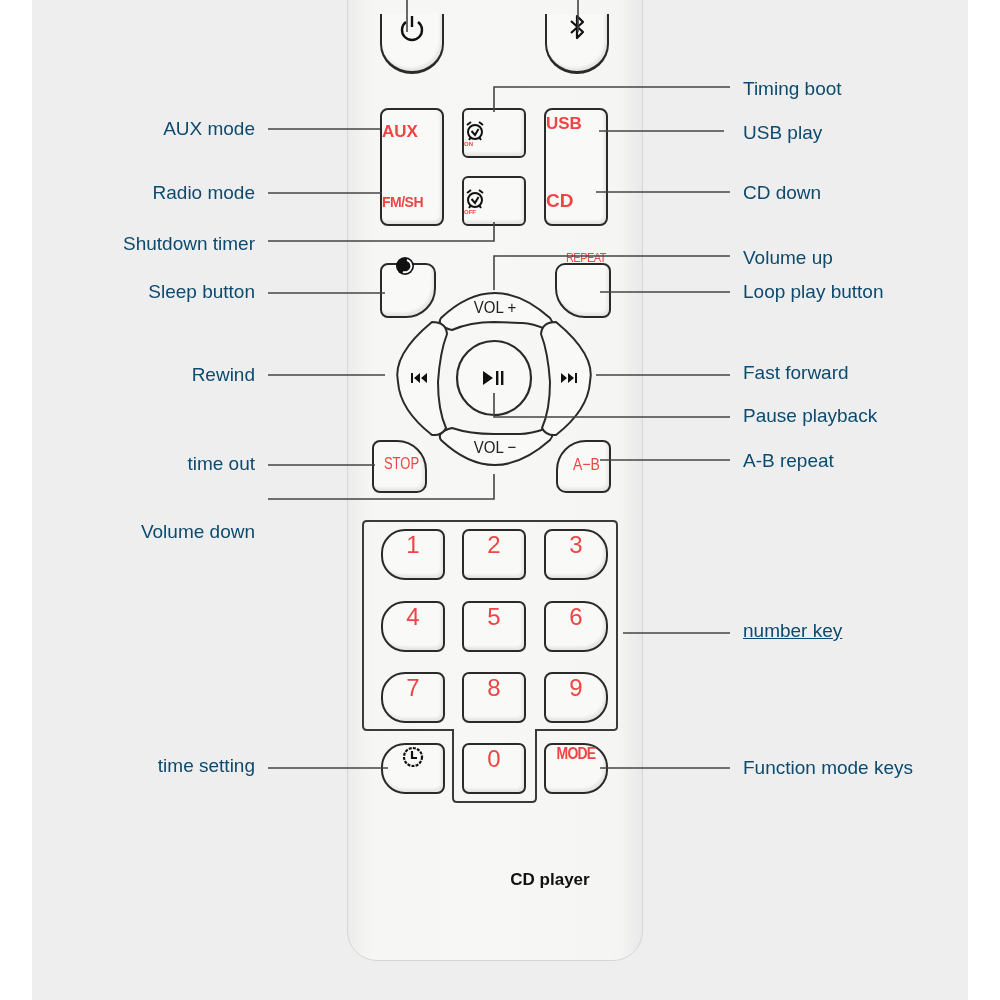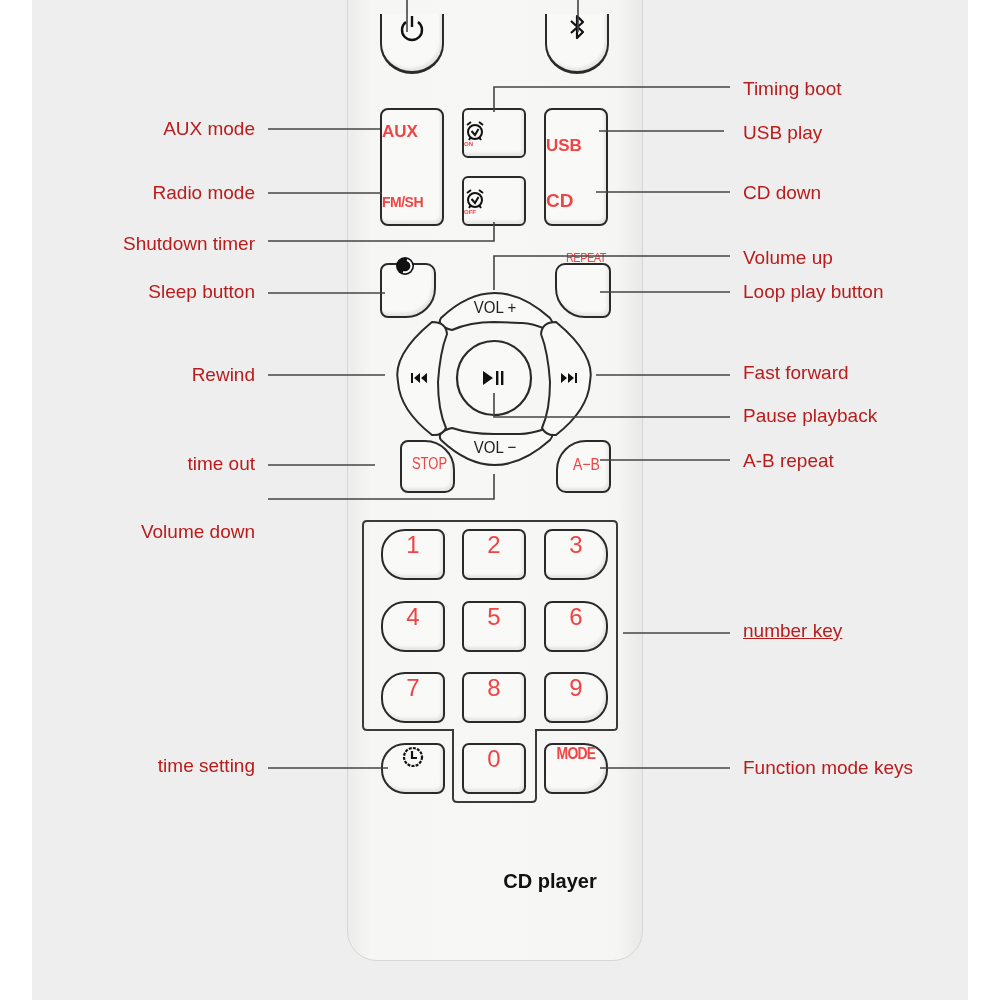--- a/index.html
+++ b/index.html
@@ -1,26 +1,26 @@
 <!DOCTYPE html>
 <html><head>
 <meta charset="utf-8">
 <style>
   html,body{margin:0;padding:0;}
   body{width:1000px;height:1000px;background:#ffffff;position:relative;overflow:hidden;font-family:"Liberation Sans",sans-serif;color:#222;}
   .panel{position:absolute;left:32px;top:0;width:936px;height:1000px;background:#eeeeee;}
   .remote{position:absolute;left:347px;top:-40px;width:296px;height:1001px;background:linear-gradient(90deg,#ececec 0%,#f6f6f4 8%,#f7f7f5 50%,#f5f5f3 92%,#e9e9e9 100%);border:1px solid #d6d6d6;border-radius:0 0 30px 30px;box-sizing:border-box;}
   .key{position:absolute;background:#f9f9f8;border:2px solid #2a2a2a;box-sizing:border-box;display:flex;align-items:flex-start;justify-content:center;font-weight:bold;color:#ef4444;box-shadow:inset -2px -3px 3px rgba(0,0,0,0.08);}
-  .lbl{position:absolute;font-size:19px;color:#b91c1c;white-space:nowrap;line-height:1;}
+  .lbl{position:absolute;font-size:19px;color:#0c4a6e;white-space:nowrap;line-height:1;}
   .lbl.left{text-align:right;width:240px;}
   .lbl.right{text-align:left;}
   svg.lines{position:absolute;left:0;top:0;width:1000px;height:1000px;pointer-events:none;}
   .round{border-radius:50%;}
   .numkey{font-size:24px;font-weight:normal;font-family:"Liberation Sans",sans-serif;}
-  .brand{position:absolute;left:470px;top:870px;width:160px;text-align:center;font-size:20px;font-weight:bold;color:#111;}
+  .brand{position:absolute;left:470px;top:870px;width:160px;text-align:center;font-size:17px;font-weight:bold;color:#111;}
 </style>
 </head>
 <body>
 
 <div class="panel"></div>
 
 <div class="remote"></div>
 
 <div class="key round" style="left:380px;top:14px;width:64px;height:60px;border-width:0 2px 3px 2px;border-radius:0 0 32px 32px / 0 0 30px 30px;">
   <svg width="26" height="28" viewBox="0 0 26 28">
@@ -50,21 +50,21 @@
 
 <div class="key" style="left:462px;top:176px;width:64px;height:50px;border-radius:6px;flex-direction:column;">
   <svg width="22" height="22" viewBox="0 0 22 22">
     <circle cx="11" cy="12" r="7" fill="none" stroke="#111" stroke-width="2"></circle>
     <path d="M7.5 11 L11 15 L14.5 9" fill="none" stroke="#111" stroke-width="2"></path>
     <path d="M3 5 L7 2 M19 5 L15 2 M5 20 L7 17 M17 20 L15 17" stroke="#111" stroke-width="2"></path>
   </svg>
   <span style="font-size:6px;margin-top:-1px;">OFF</span>
 </div>
 
-<div class="key" style="left:544px;top:108px;width:64px;height:118px;border-radius:8px;flex-direction:column;justify-content:space-between;padding:26px 0 12px 0;">
+<div class="key" style="left:544px;top:108px;width:64px;height:118px;border-radius:8px;flex-direction:column;justify-content:space-between;padding:4px 0 12px 0;">
   <span style="font-size:17px;">USB</span>
   <span style="font-size:19px;">CD</span>
 </div>
 
 <div class="key" style="left:380px;top:263px;width:56px;height:55px;border-radius:8px 10px 30px 8px;">
   <svg width="22" height="22" viewBox="0 0 22 22" style="margin:-10px 6px 0 0;">
     <circle cx="11" cy="11" r="9" fill="#111"></circle>
     <path d="M13 5 A6 6 0 0 1 9 17" fill="none" stroke="#fff" stroke-width="2"></path>
   </svg>
 </div>
@@ -105,21 +105,21 @@
     <rect x="18" y="0" width="2.4" height="14" fill="#111"></rect>
   </svg>
 </div>
 <div style="position:absolute;left:548px;top:340px;width:40px;height:76px;display:flex;align-items:center;justify-content:center;">
   <svg width="18" height="10" viewBox="0 0 18 10">
     <path d="M2 0 L8 5 L2 10 Z M9 0 L15 5 L9 10 Z" fill="#111"></path>
     <rect x="16" y="0" width="2" height="10" fill="#111"></rect>
   </svg>
 </div>
 
-<div class="key" style="left:400px;top:440px;width:55px;height:53px;border-radius:8px 30px 10px 8px;padding-left:12px;">
+<div class="key" style="left:372px;top:440px;width:55px;height:53px;border-radius:8px 30px 10px 8px;padding-left:12px;">
   <span style="font-size:13px;font-weight:normal;margin:14px 8px 0 0;transform:scaleY(1.2);">STOP</span>
 </div>
 
 <div class="key" style="left:556px;top:440px;width:55px;height:53px;border-radius:30px 8px 8px 10px;">
   <span style="font-size:14px;font-weight:normal;margin:14px 0 0 6px;transform:scaleY(1.2);">A−B</span>
 </div>
 
 <svg class="lines">
   <path d="M367 521 L613 521 Q617 521 617 525 L617 727 Q617 730 613 730 L536 730 L536 798 Q536 802 532 802 L457 802 Q453 802 453 798 L453 730 L367 730 Q363 730 363 726 L363 525 Q363 521 367 521 Z" fill="none" stroke="#3a3a3a" stroke-width="2"></path>
 </svg>

